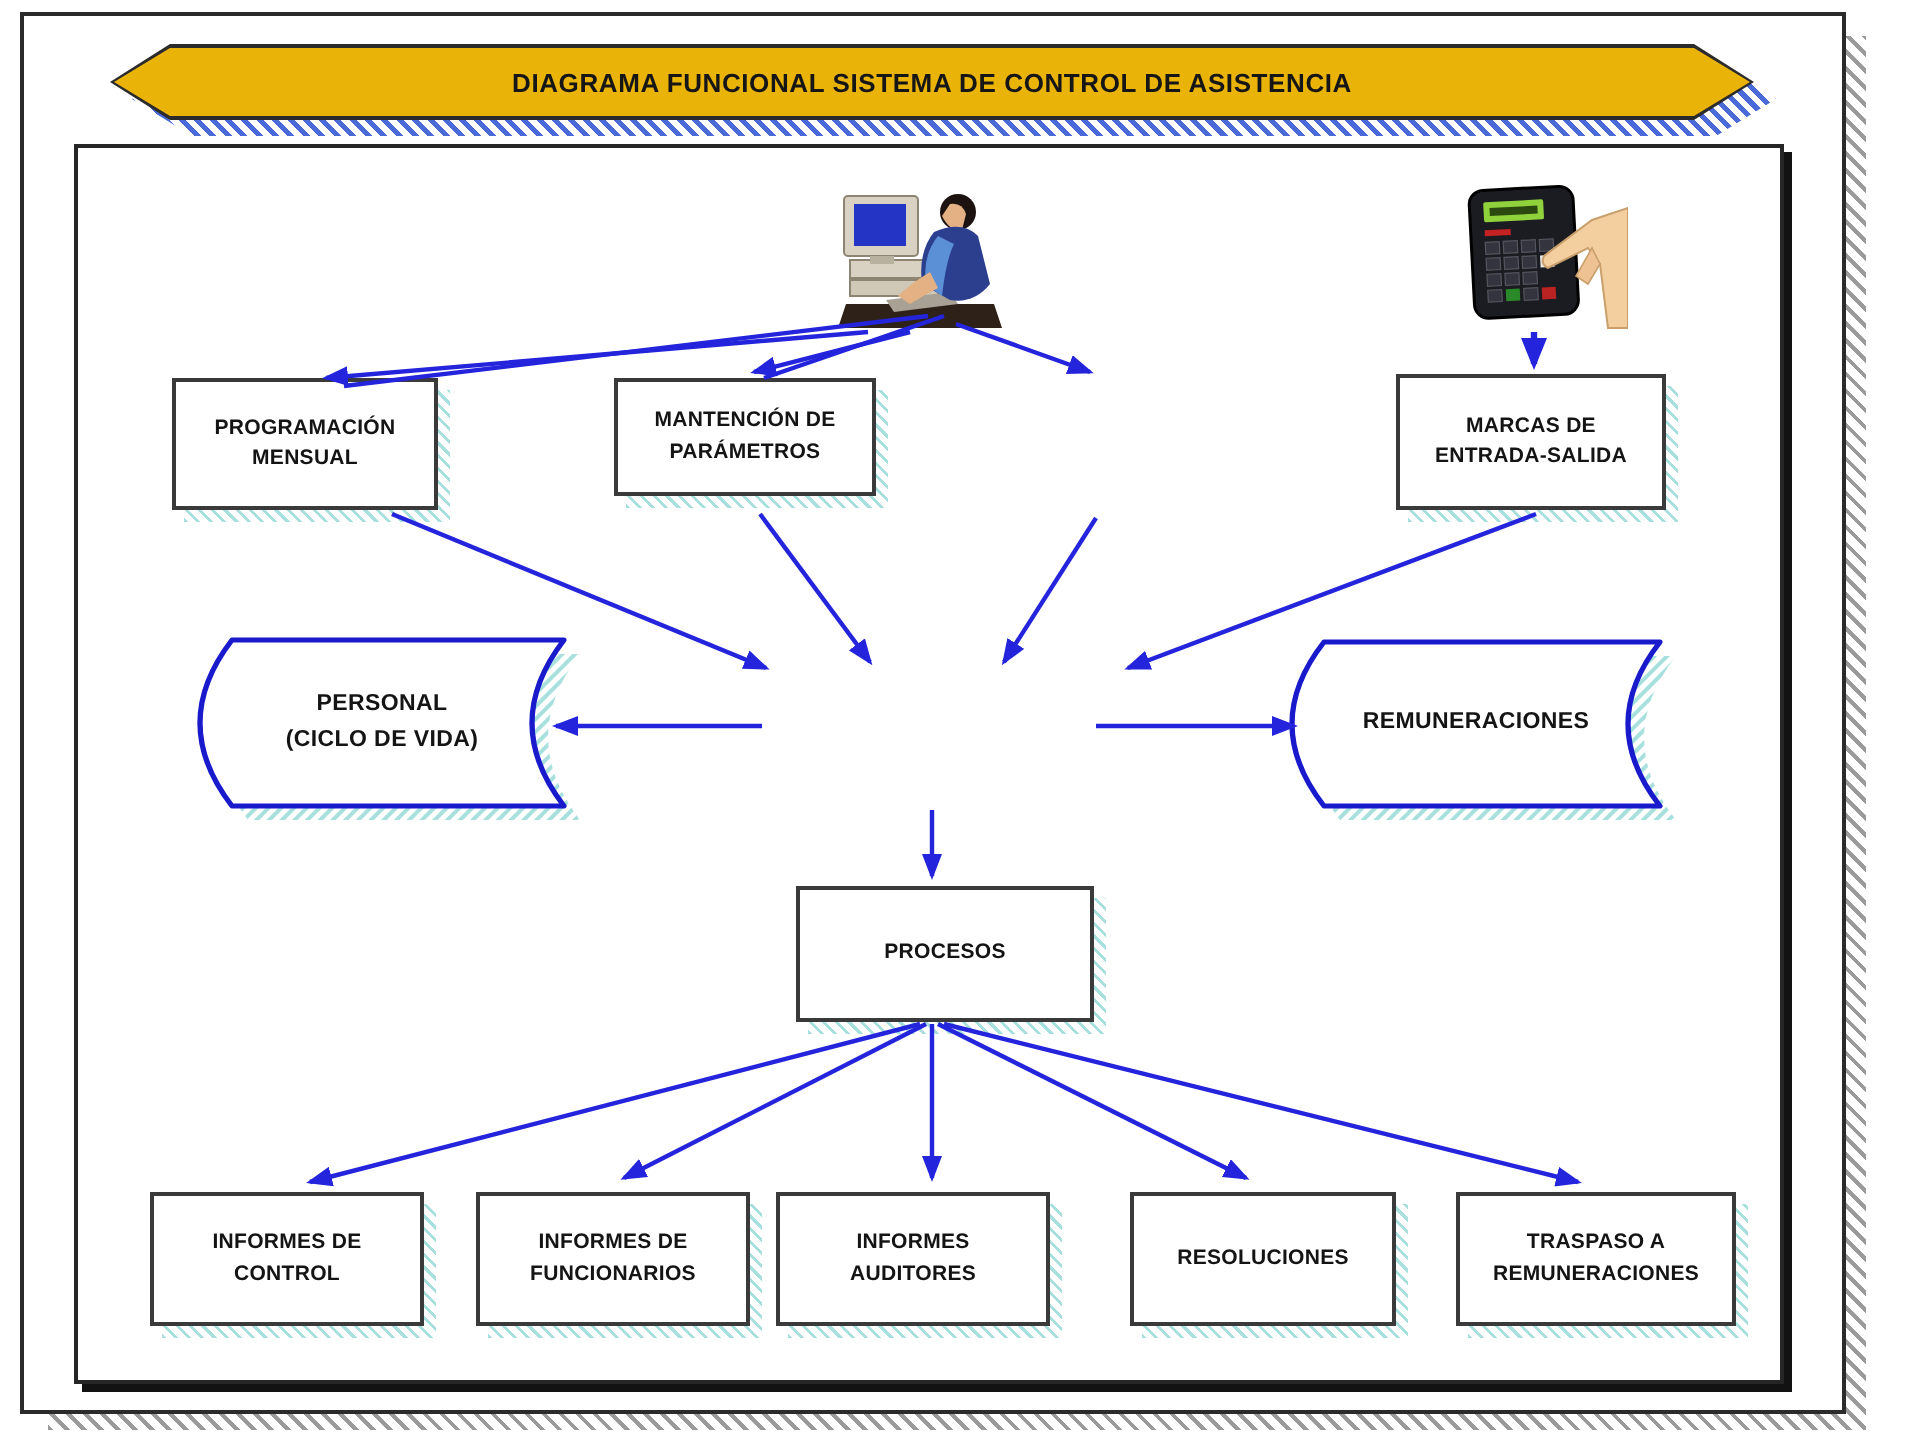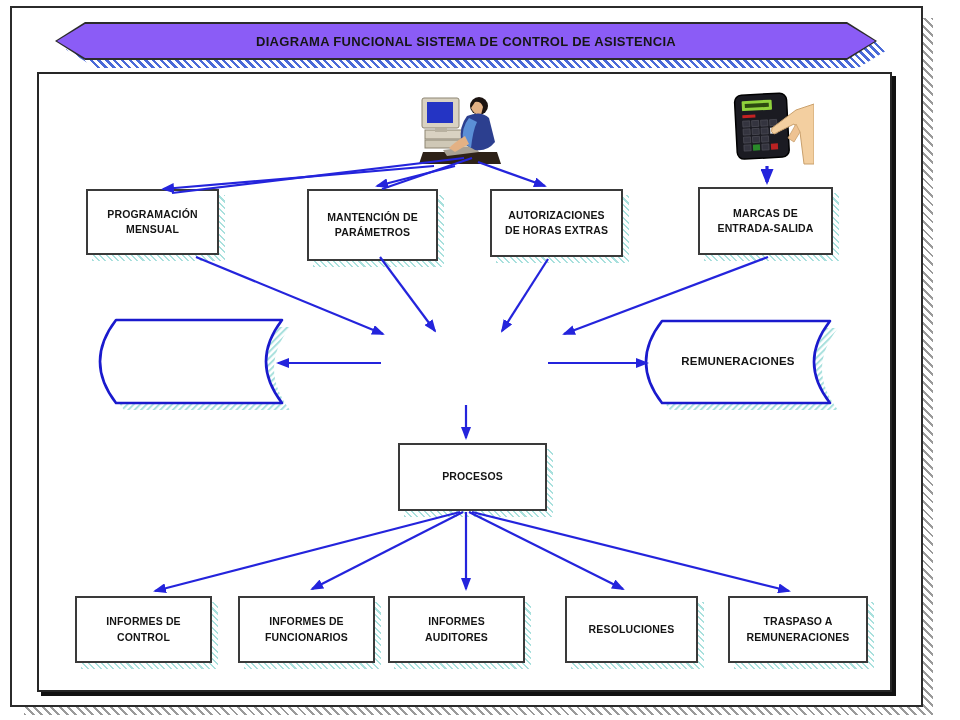--- a/index.html
+++ b/index.html
@@ -24,21 +24,21 @@
   .banner-hatch{
     position:absolute;left:66px;top:31px;width:822px;height:37px;
     background:repeating-linear-gradient(45deg,#4a6ad8 0 2.5px,#ffffff 2.5px 5.5px);
     clip-path:polygon(0 50%,30px 0,calc(100% - 30px) 0,100% 50%,calc(100% - 30px) 100%,30px 100%);
   }
   .banner{
     position:absolute;left:55px;top:22px;width:822px;height:38px;background:#2b2b2b;
     clip-path:polygon(0 50%,30px 0,calc(100% - 30px) 0,100% 50%,calc(100% - 30px) 100%,30px 100%);
   }
   .banner-face{
-    position:absolute;inset:2px;background:#8b5cf6;
+    position:absolute;inset:2px;background:#eab308;
     clip-path:polygon(0 50%,28px 0,calc(100% - 28px) 0,100% 50%,calc(100% - 28px) 100%,28px 100%);
     display:flex;align-items:center;justify-content:center;
     font-size:13px;font-weight:700;letter-spacing:.3px;color:#161616;
   }
   
   .node{position:absolute;}
   .node .hatch{
     position:absolute;left:6px;top:6px;width:100%;height:100%;
     background:repeating-linear-gradient(45deg,#a8e0dd 0 1.5px,transparent 1.5px 4.5px);
   }
@@ -134,41 +134,38 @@
       <path d="M94,14 L76,20 L52,38 Q50,42 54,44 L74,34 L80,42 L84,74 L94,74 Z" fill="#f3cfa0" stroke="#c9a06c" stroke-width="1"></path>
       <path d="M76,34 L68,48 L74,52 L80,42 Z" fill="#eec292" stroke="#c9a06c" stroke-width="0.8"></path>
     </svg>
   </div>
 
   <div class="node" style="left:86px;top:189px;width:133px;height:66px;">
     <div class="hatch"></div>
     <div class="face">PROGRAMACIÓN
 MENSUAL</div>
   </div>
-  <div class="node" style="left:307px;top:189px;width:131px;height:72px;">
+  <div class="node" style="left:307px;top:189px;width:131px;height:59px;">
     <div class="hatch"></div>
     <div class="face">MANTENCIÓN DE
 PARÁMETROS</div>
-  </div>
-  <div class="node" style="left:490px;top:189px;width:133px;height:68px;">
-    <div class="hatch"></div>
-    <div class="face">AUTORIZACIONES
-DE HORAS EXTRAS</div>
   </div>
   <div class="node" style="left:698px;top:187px;width:135px;height:68px;border-radius:23px;">
     <div class="hatch"></div>
     <div class="face">MARCAS DE
 ENTRADA-SALIDA</div>
   </div>
 
   <div class="curve" style="left:100px;top:320px;width:196px;height:93px;">
     <svg width="196" height="93" viewBox="0 0 196 93">
       <path d="M16,0 H182 Q150,41.5 182,83 H16 Q-16,41.5 16,0 Z" transform="translate(8,7)" fill="url(#cyanHatchP)" stroke="none"></path>
       <path d="M16,0 H182 Q150,41.5 182,83 H16 Q-16,41.5 16,0 Z" fill="#ffffff" stroke="#1a1acd" stroke-width="2.6" stroke-linejoin="round"></path>
     </svg>
+    <div class="curve-label" style="width:182px;height:83px;">PERSONAL
+(CICLO DE VIDA)</div>
   </div>
 
 
   <div class="curve" style="left:646px;top:321px;width:200px;height:92px;">
     <svg width="200" height="92" viewBox="0 0 200 92">
       <path d="M16,0 H184 Q152,41 184,82 H16 Q-16,41 16,0 Z" transform="translate(8,7)" fill="url(#cyanHatchP)" stroke="none"></path>
       <path d="M16,0 H184 Q152,41 184,82 H16 Q-16,41 16,0 Z" fill="#ffffff" stroke="#1a1acd" stroke-width="2.6" stroke-linejoin="round"></path>
     </svg>
     <div class="curve-label" style="width:184px;height:82px;">REMUNERACIONES</div>
   </div>

